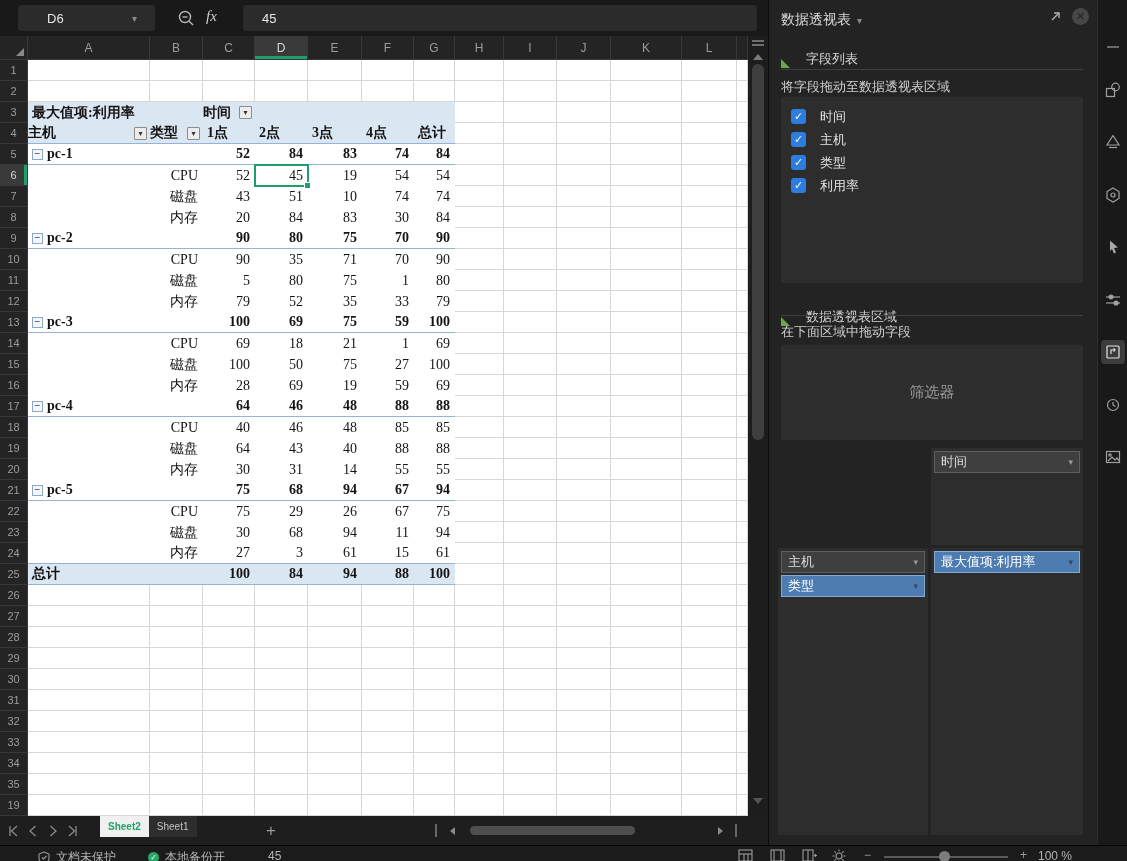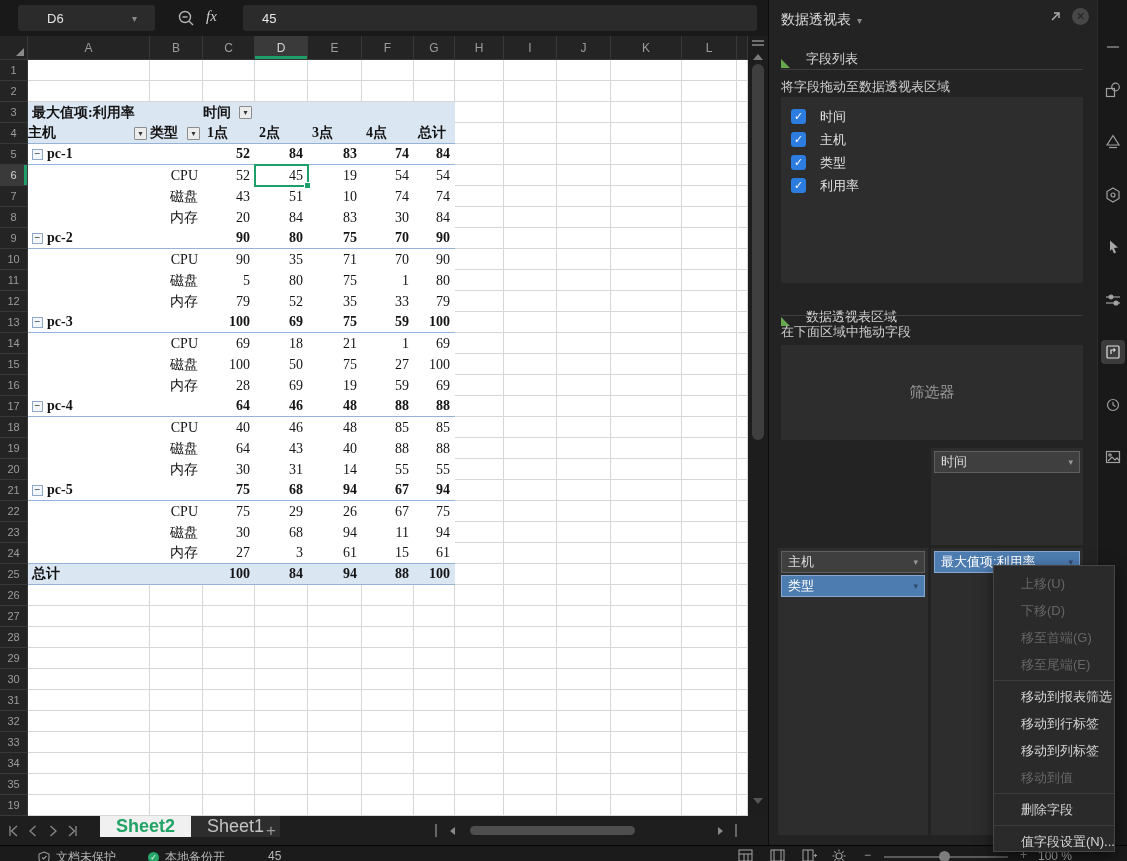--- a/index.html
+++ b/index.html
@@ -48,21 +48,21 @@
   .vscroll{position:absolute;left:748px;top:0;width:20px;height:780px;background:#1d1d1d;}
   .split-h{position:absolute;left:4px;top:4px;width:12px;height:6px;border-top:2px solid #6f6f6f;border-bottom:2px solid #6f6f6f;}
   .v-up{position:absolute;left:5px;top:18px;width:0;height:0;border-left:5px solid transparent;border-right:5px solid transparent;border-bottom:6px solid #7a7a7a;}
   .v-thumb{position:absolute;left:4px;top:28px;width:12px;height:376px;background:#3f3f3f;border-radius:6px;}
   .v-down{position:absolute;left:5px;top:762px;width:0;height:0;border-left:5px solid transparent;border-right:5px solid transparent;border-top:6px solid #555;}
   
   .tabbar{position:absolute;left:0;top:816px;width:768px;height:29px;background:#1e1e1e;}
   .navs{position:absolute;left:6px;top:0;height:29px;display:flex;align-items:center;gap:6px;}
   .navs svg{display:block;}
   .tabs{position:absolute;left:100px;top:0;height:29px;display:flex;}
-  .tab{height:21px;padding:0 16px;display:flex;align-items:center;font-size:18px;color:#c3c3c3;background:#2d2d2d;}
+  .tab{height:21px;padding:0 8px;display:flex;align-items:center;font-size:10px;color:#c3c3c3;background:#2d2d2d;}
   .tab.active{background:#f0f0f0;color:#21a366;font-weight:bold;}
   .tab-add{position:absolute;left:258px;top:0;height:29px;display:flex;align-items:center;color:#9a9a9a;font-size:17px;padding:0 8px;}
   .hs-handle{position:absolute;top:8px;width:1px;height:13px;border-left:1px solid #666;border-right:1px solid #666;}
   .hs-left{position:absolute;left:450px;top:11px;width:0;height:0;border-top:4px solid transparent;border-bottom:4px solid transparent;border-right:5px solid #8a8a8a;}
   .hs-right{position:absolute;left:718px;top:11px;width:0;height:0;border-top:4px solid transparent;border-bottom:4px solid transparent;border-left:5px solid #8a8a8a;}
   .hs-thumb{position:absolute;left:470px;top:10px;width:165px;height:9px;background:#4e4e4e;border-radius:5px;}
   
   .statusbar{position:absolute;left:0;top:845px;width:1127px;height:16px;background:#1b1b1b;
              border-top:1px solid #050505;overflow:hidden;font-size:12px;color:#b5b5b5;z-index:5;}
   .sb-item{position:absolute;top:3px;display:flex;align-items:center;gap:6px;white-space:nowrap;}
@@ -1138,29 +1138,14 @@
           <circle cx="8" cy="8" r="5.5"></circle>
           <path d="M8 5v3l2.5 1.5"></path>
         </svg></div>
       <div class="s-ico" style="top: 449px;"><svg width="16" height="16" viewBox="0 0 16 16" fill="none" stroke="#a0a0a0" stroke-width="1.2">
           <rect x="1.5" y="2.5" width="13" height="11"></rect>
           <circle cx="5" cy="6" r="1.2"></circle>
           <path d="M3 12l4-4 3 3 2-2 2.5 3"></path>
         </svg></div>
     </div>
 
-  <div class="ctx" id="ctxmenu">
-      <div class="ctx-item dis">上移(U)</div>
-      <div class="ctx-item dis">下移(D)</div>
-      <div class="ctx-item dis">移至首端(G)</div>
-      <div class="ctx-item dis">移至尾端(E)</div>
-      <div class="ctx-sep"></div>
-      <div class="ctx-item">移动到报表筛选</div>
-      <div class="ctx-item">移动到行标签</div>
-      <div class="ctx-item">移动到列标签</div>
-      <div class="ctx-item dis">移动到值</div>
-      <div class="ctx-sep"></div>
-      <div class="ctx-item">删除字段</div>
-      <div class="ctx-sep"></div>
-      <div class="ctx-item">值字段设置(N)...</div>
-    </div>
 
 </div>
 
 </body></html>

